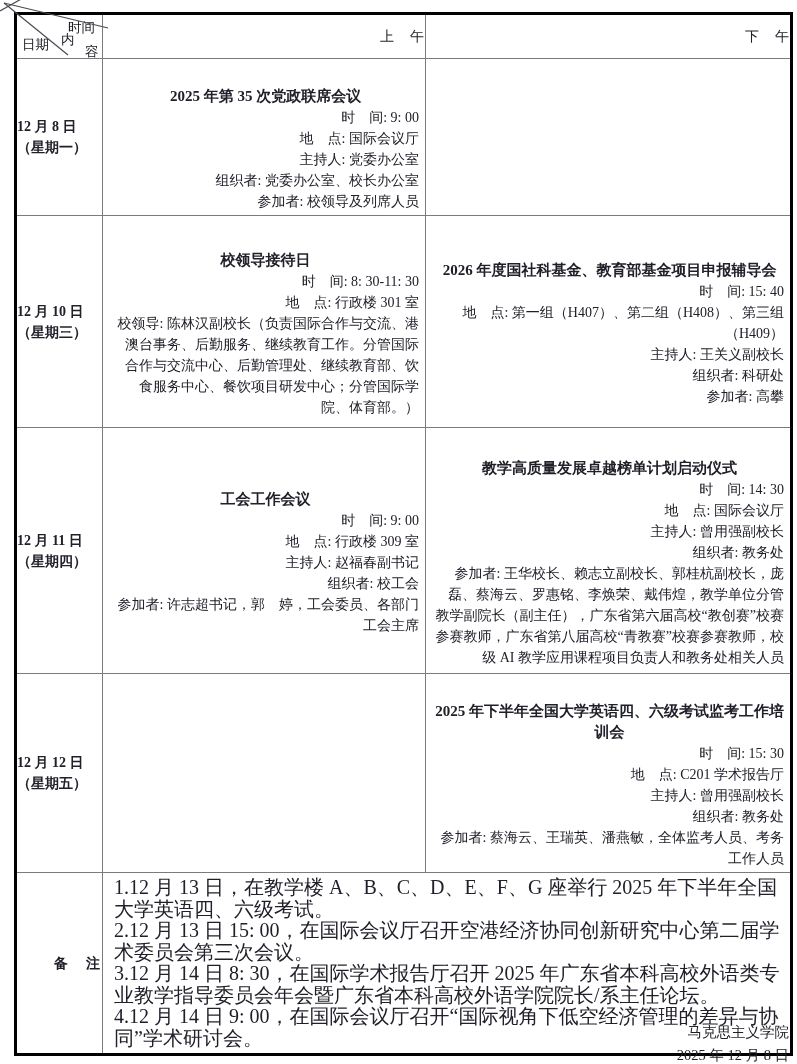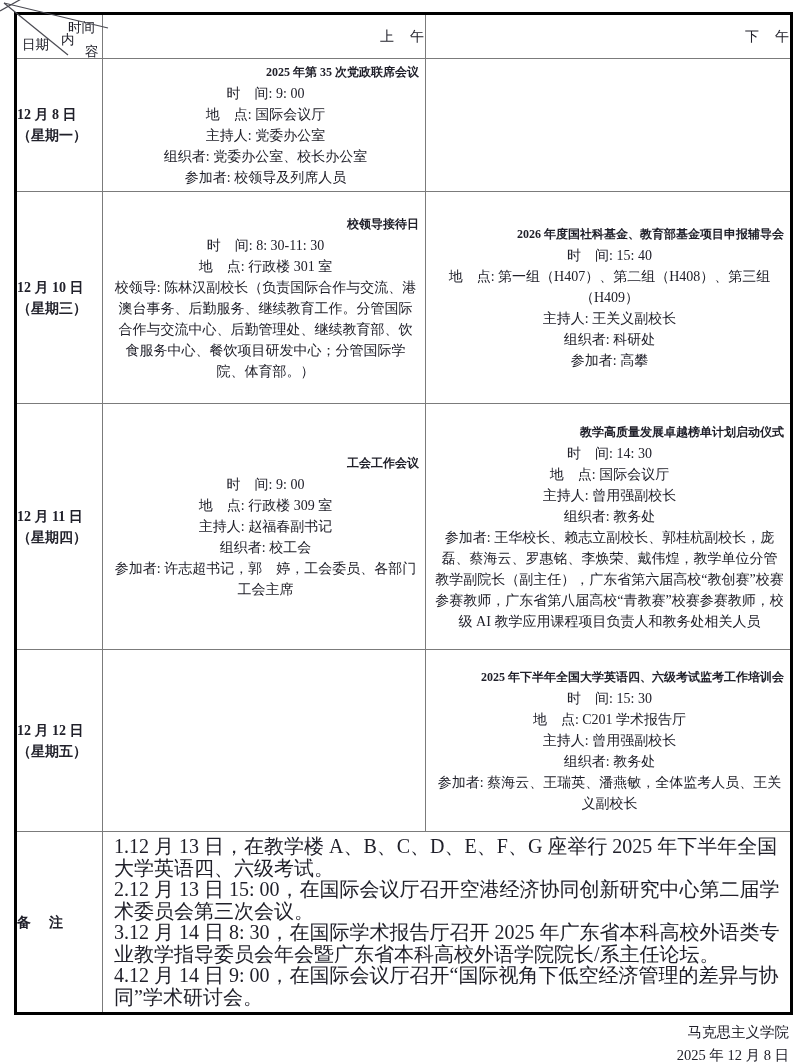--- a/index.html
+++ b/index.html
@@ -58,31 +58,32 @@
     text-align: left;
     font-weight: bold;
     font-size: 14.5px;
     line-height: 24px;
   }
   td.event {
     padding: 3px 6px 3px 9px;
   }
   .ev-title {
     font-weight: bold;
-    text-align: right;
-    font-size: 12px;
+    text-align: center;
+    font-size: 15px;
     line-height: 21px;
+    margin-top: 24px;
   }
   .ev-line {
     font-size: 14px;
     line-height: 21px;
-    text-align: center;
+    text-align: right;
   }
   td.noteslabel {
-    text-align: left;
+    text-align: right;
     font-weight: bold;
     font-size: 14.5px;
     letter-spacing: 2px;
     margin-top: 40px;
   }
   td.notes {
     padding: 4px 8px 4px 11px;
   }
   .note-line {
     font-size: 20px;
@@ -211,21 +212,21 @@
         <div>（星期五）</div>
       </td>
       <td class="event"></td>
       <td class="event">
         <div class="ev-title">2025 年下半年全国大学英语四、六级考试监考工作培训会</div>
         <div>
               <div class="ev-line">时　间: 15: 30</div>
               <div class="ev-line">地　点: C201 学术报告厅</div>
               <div class="ev-line">主持人: 曾用强副校长</div>
               <div class="ev-line">组织者: 教务处</div>
-              <div class="ev-line">参加者: 蔡海云、王瑞英、潘燕敏，全体监考人员、王关义副校长</div>
+              <div class="ev-line">参加者: 蔡海云、王瑞英、潘燕敏，全体监考人员、考务工作人员</div>
             </div>
       </td>
     </tr>
 
     <tr class="r-note">
       <td class="noteslabel">备　注</td>
       <td class="notes" colspan="2">
         <div>
               <div class="note-line">1.12 月 13 日，在教学楼 A、B、C、D、E、F、G 座举行 2025 年下半年全国大学英语四、六级考试。</div>
               <div class="note-line">2.12 月 13 日 15: 00，在国际会议厅召开空港经济协同创新研究中心第二届学术委员会第三次会议。</div>

